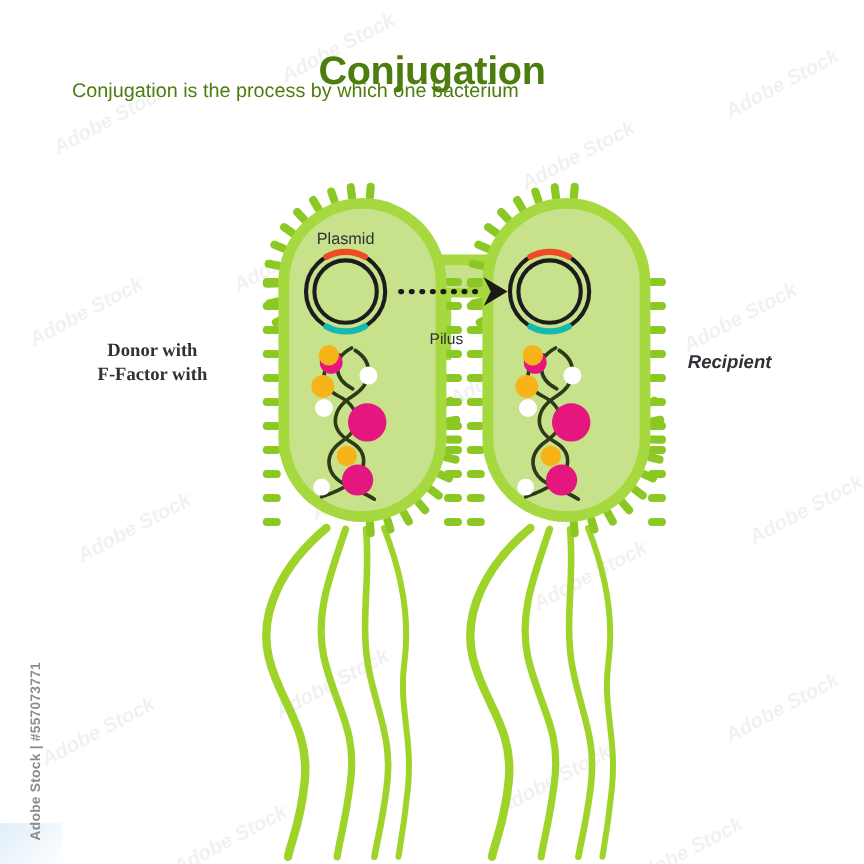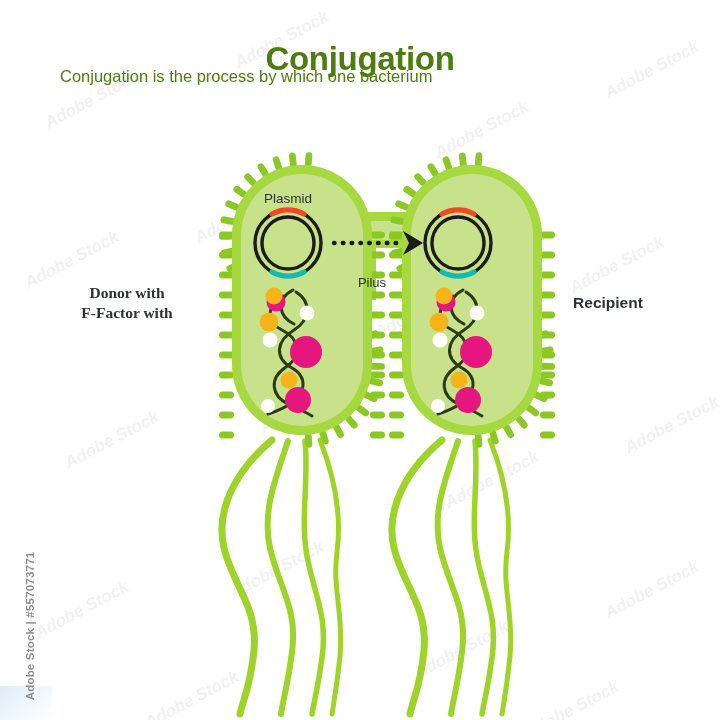--- a/index.html
+++ b/index.html
@@ -48,20 +48,21 @@
   #label-donor {
     left: 39px;
     top: 283px;
     width: 176px;
     font-family: Liberation Serif, serif;
   }
   #label-recipient {
     left: 528px;
     top: 293px;
     width: 160px;
+    font-style: italic;
   }
   #diagram {
     position: absolute;
     left: 0;
     top: 0;
     width: 720px;
     height: 720px;
   }
   .in-svg-text {
     font-family: "Liberation Sans", sans-serif;

